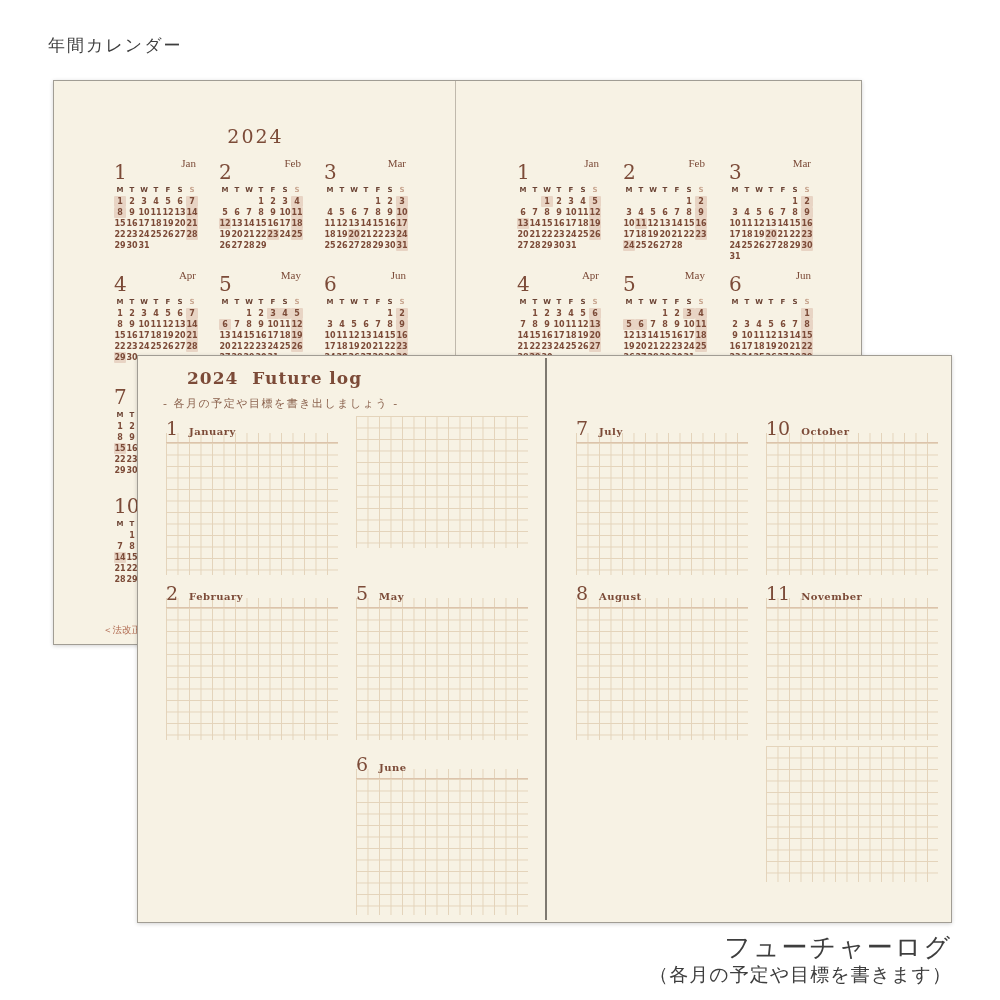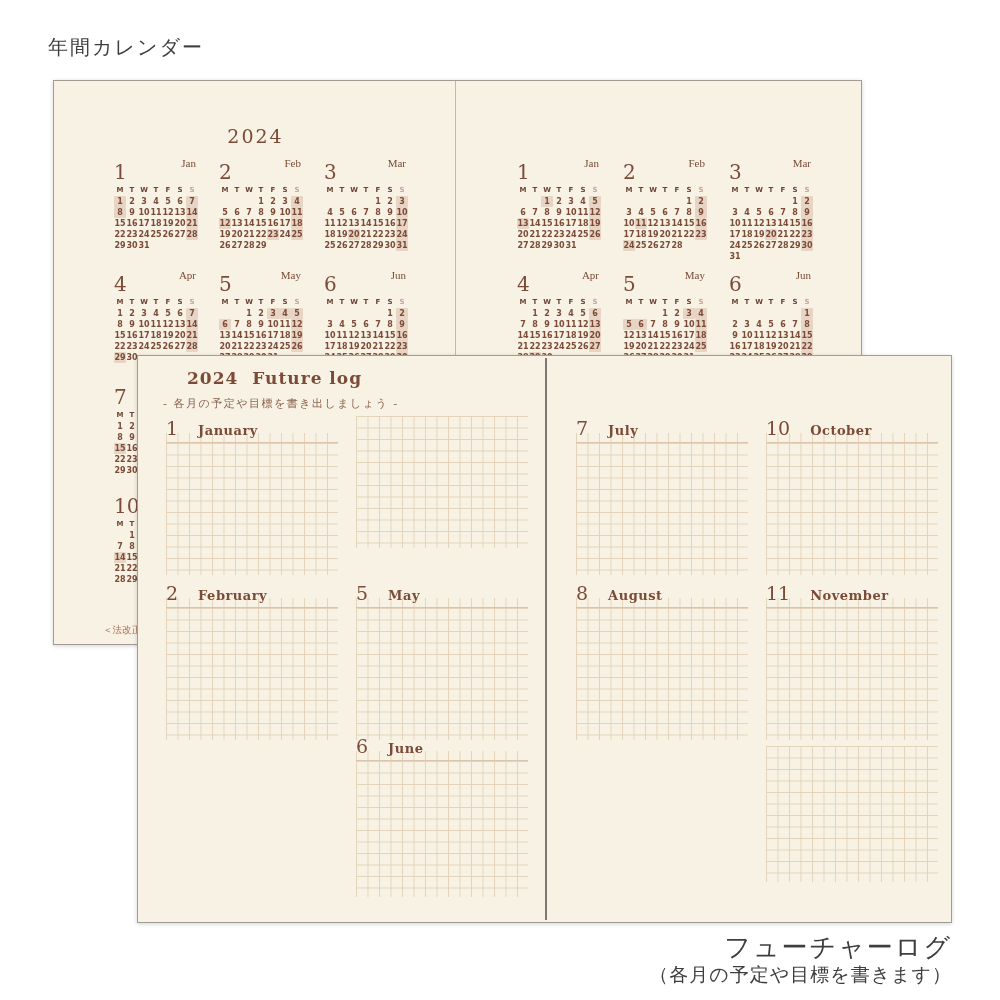--- a/index.html
+++ b/index.html
@@ -4,21 +4,21 @@
 <style>
   :root{
     --c-cream:#f7f2e4; --c-brown:#7c4b38; --c-brown_soft:#8a614c;
     --c-sunday:#c8a58f; --c-highlight:#e8d4c4; --c-grid:#e4d3ba;
     --c-underline:#dcc3ab; --c-border:#a19d94; --c-caption:#3e3e3e;
     --c-disclaimer:#b06a50; --c-divider:#55504a;
   }
   html,body{margin:0;padding:0;}
   body{width:1000px;height:1000px;background:#ffffff;position:relative;overflow:hidden;
        font-family:"DejaVu Sans",sans-serif;}
-  .top-title{position:absolute;left:48px;top:34px;font-size:20px;letter-spacing:2px;
+  .top-title{position:absolute;left:48px;top:34px;font-size:17px;letter-spacing:2px;
        color:var(--c-caption);font-weight:500;}
   .sheet{position:absolute;background:var(--c-cream);border:1px solid var(--c-border);
        box-shadow:0 1px 4px rgba(0,0,0,.18);}
   #yearly-sheet{left:53px;top:80px;width:807px;height:563px;z-index:1;}
   #yearly-divider{position:absolute;left:401px;top:0;width:1px;height:100%;
        background:rgba(90,80,70,.35);}
   .year-title{position:absolute;top:44px;width:403px;text-align:center;
        font-family:"DejaVu Serif",serif;font-size:19px;letter-spacing:2px;color:var(--c-brown);}
   #year-left-title{left:0;} #year-right-title{left:404px;}
   .mini-month{position:absolute;width:84px;}
@@ -40,22 +40,22 @@
   .fl-title{position:absolute;left:25px;top:12px;font-family:"DejaVu Serif",serif;
        font-size:17px;font-weight:700;color:var(--c-brown);letter-spacing:1px;margin-left:24px;}
   .fl-title .gap{display:inline-block;width:14px;}
   .fl-subtitle{position:absolute;left:25px;top:40px;font-size:11px;letter-spacing:1.5px;
        color:var(--c-brown_soft);}
   .fl-month{position:absolute;width:172px;}
   .fl-head{height:26px;border-bottom:1px solid var(--c-underline);position:relative;
        background-image:linear-gradient(to right,var(--c-grid) 1px,transparent 1px);
        background-size:11.5px 9px;background-position:left bottom;background-repeat:repeat-x;}
   .fl-num{font-family:"DejaVu Serif",serif;font-size:19px;line-height:24px;color:var(--c-brown);}
-  .fl-name{font-family:"DejaVu Serif",serif;font-size:13px;font-weight:700;
-       letter-spacing:.5px;color:var(--c-brown);margin-left:20px;}
+  .fl-name{font-family:"DejaVu Serif",serif;font-size:10px;font-weight:700;
+       letter-spacing:.5px;color:var(--c-brown);margin-left:11px;}
   .fl-grid{background-image:
        linear-gradient(to right,var(--c-grid) 1px,transparent 1px),
        linear-gradient(to bottom,var(--c-grid) 1px,transparent 1px);
        background-size:11.5px 11.5px;}
   .bottom-caption{position:absolute;right:48px;text-align:right;color:var(--c-caption);z-index:3;}
   #bottom-title{top:930px;font-size:26px;letter-spacing:2px;}
   #bottom-subtitle{top:962px;font-size:19px;letter-spacing:1px;}
 </style>
 </head>
 <body>
@@ -712,21 +712,21 @@
       <div class="fl-head"><span class="fl-num">2</span><span class="fl-name">February</span></div>
       <div class="fl-grid" style="height: 132px;"></div>
     </div>
     <div class="fl-month" style="left: 218px; top: 60px;">
       <div class="fl-grid" style="height: 132px;"></div>
     </div>
     <div class="fl-month" style="left: 218px; top: 225px;">
       <div class="fl-head"><span class="fl-num">5</span><span class="fl-name">May</span></div>
       <div class="fl-grid" style="height: 132px;"></div>
     </div>
-    <div class="fl-month" style="left: 218px; top: 378px;">
+    <div class="fl-month" style="left: 218px; top: 396px;">
       <div class="fl-head"><span class="fl-num">6</span><span class="fl-name">June</span></div>
       <div class="fl-grid" style="height: 136px;"></div>
     </div>
     <div class="fl-month" style="left: 438px; top: 60px;">
       <div class="fl-head"><span class="fl-num">7</span><span class="fl-name">July</span></div>
       <div class="fl-grid" style="height: 132px;"></div>
     </div>
     <div class="fl-month" style="left: 438px; top: 225px;">
       <div class="fl-head"><span class="fl-num">8</span><span class="fl-name">August</span></div>
       <div class="fl-grid" style="height: 132px;"></div>

